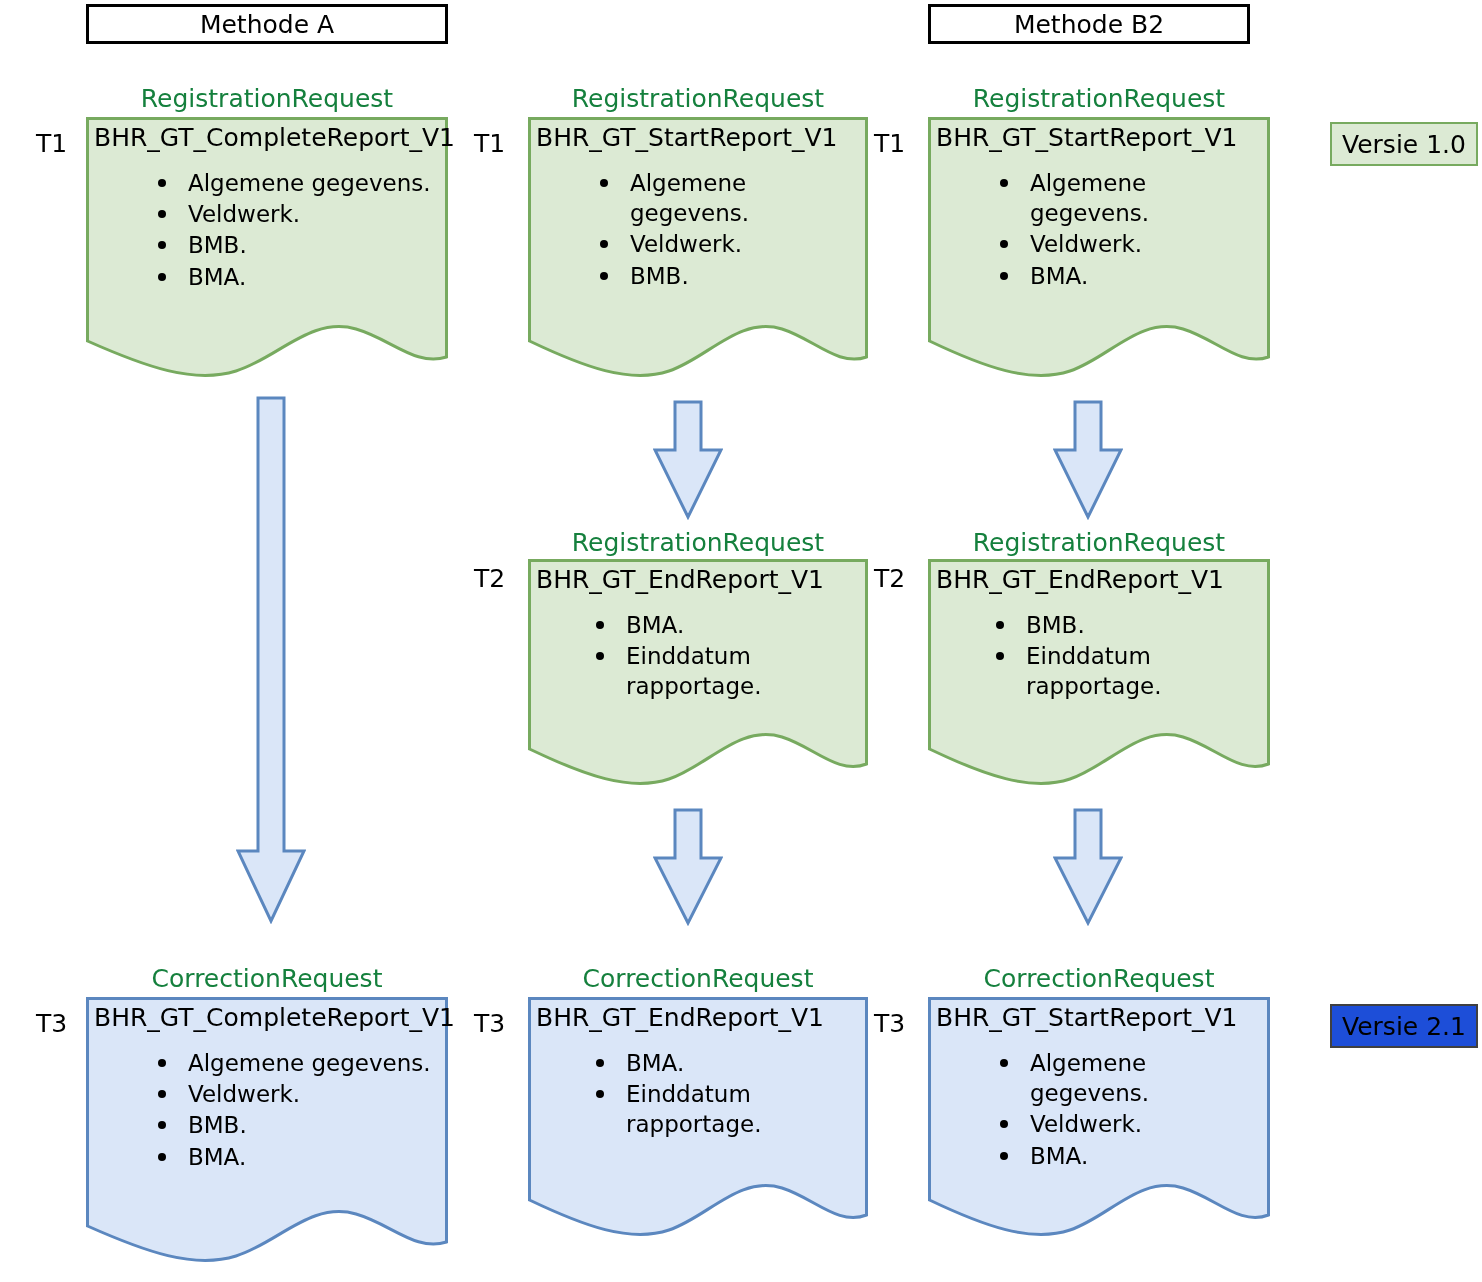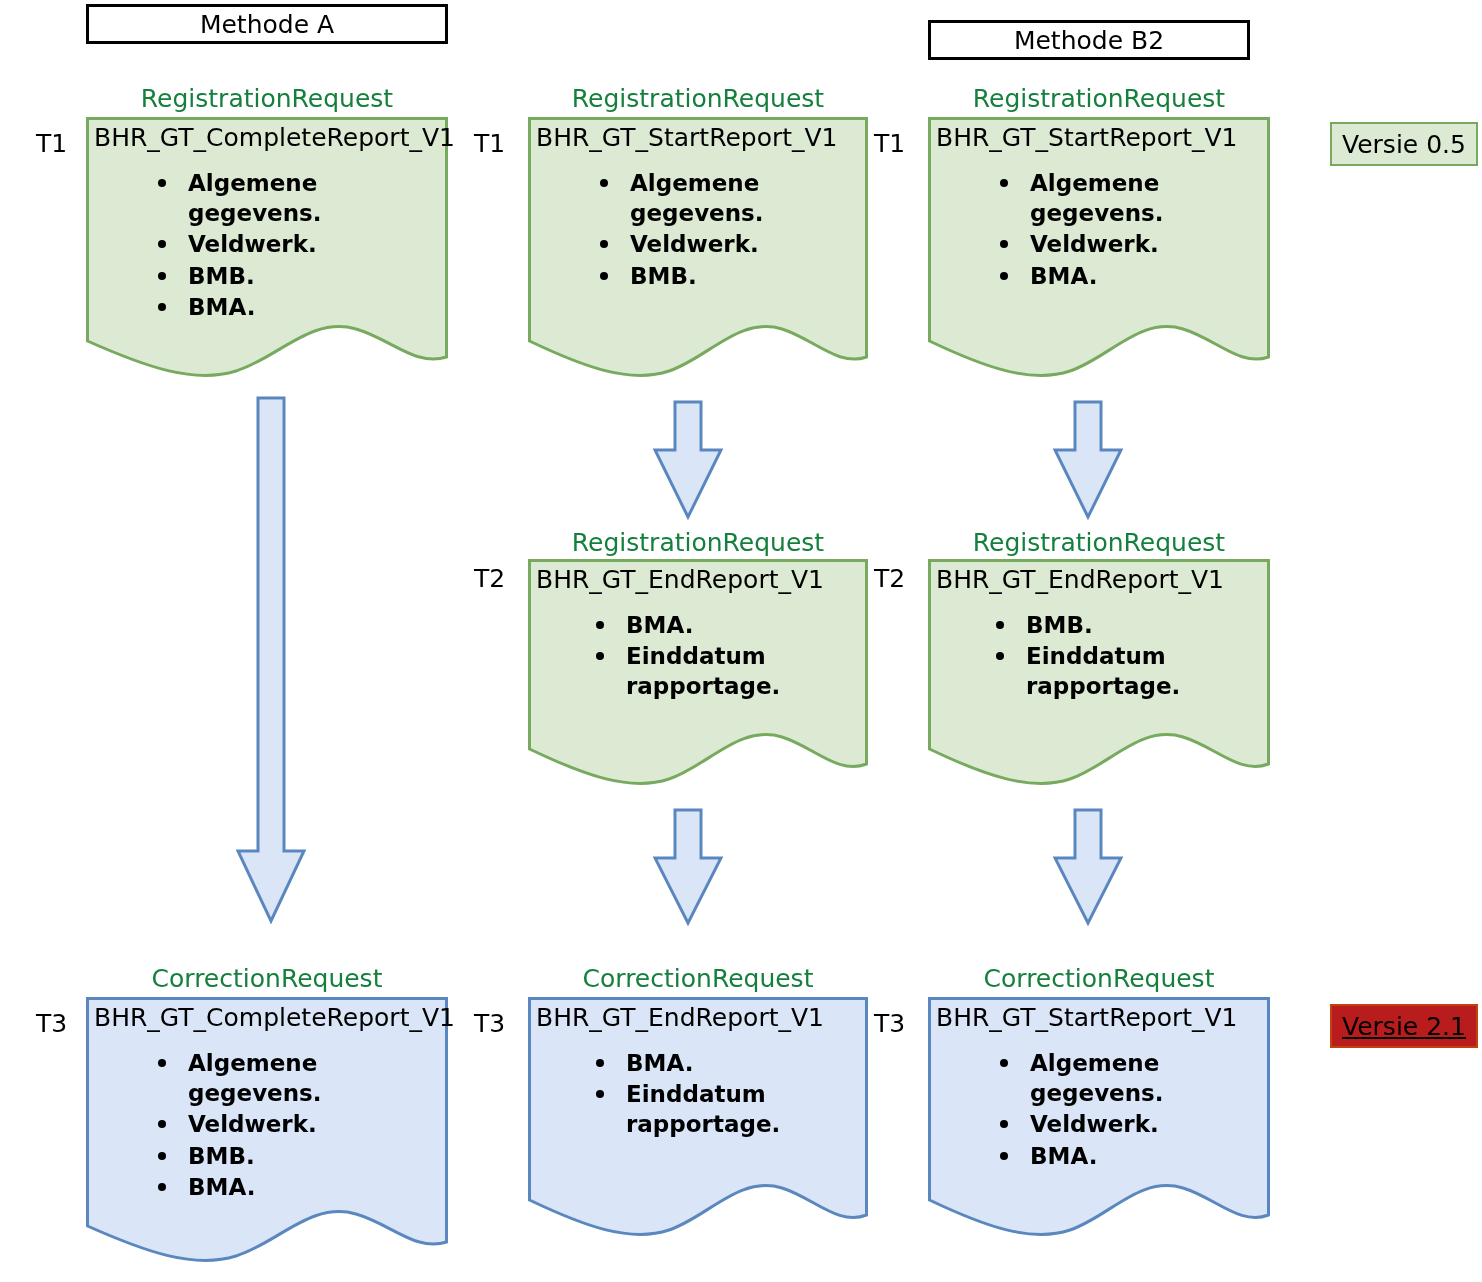--- a/index.html
+++ b/index.html
@@ -64,21 +64,20 @@
     margin: 14px 0 0 0;
     padding: 0 0 0 58px;
     list-style: none;
     font-size: 23px;
     line-height: 1.32;
   }
   .doc-list li {
     position: relative;
     margin: 0 0 1px 0;
     padding-left: 36px;
-    font-weight: bold;
   }
   .doc-list li::before {
     content: "";
     position: absolute;
     left: 6px;
     top: 11px;
     width: 8px;
     height: 8px;
     border-radius: 50%;
     background: #000000;
@@ -117,39 +116,38 @@
     justify-content: center;
     font-size: 25px;
     line-height: 1;
     color: #000000;
   }
   .legend-green {
     background: #dcead4;
     border: 2px solid #77aa5f;
   }
   .legend-blue {
-    background: #b91c1c;
-    border: 2px solid #c2410c;
-    text-decoration: underline;
+    background: #1d4ed8;
+    border: 2px solid #404040;
   }
 </style>
 </head>
 <body>
 
 <div id="canvas">
 
   <div class="method-header" style="left:78px; top:4px; width:362px; height:40px;">
     <span>Methode A</span>
   </div>
-  <div class="method-header" style="left:920px; top:20px; width:322px; height:40px;">
+  <div class="method-header" style="left:920px; top:4px; width:322px; height:40px;">
     <span>Methode B2</span>
   </div>
 
   <div class="legend-box legend-green" style="left:1322px; top:122px; width:148px; height:44px;">
-    <span>Versie 0.5</span>
+    <span>Versie 1.0</span>
   </div>
   <div class="legend-box legend-blue" style="left:1322px; top:1004px; width:148px; height:44px;">
     <span>Versie 2.1</span>
   </div>
 
   <div class="doc-caption" style="left:78px; top:86px; width:362px;">RegistrationRequest</div>
   <div class="t-label" style="left:28px; top:131px;">T1</div>
   <div class="doc" style="left:78px; top:117px; width:362px; height:263px;">
     <svg width="362" height="263" viewBox="0 0 362 263" preserveAspectRatio="none">
       <path d="M1.5,1.5 L360.5,1.5 L360.5,240 C330,250 305,222 270,212 C225,199 192,241 150,254 C108,267 60,250 1.5,224 Z" fill="#dcead4" stroke="#77aa5f" stroke-width="3"></path>

